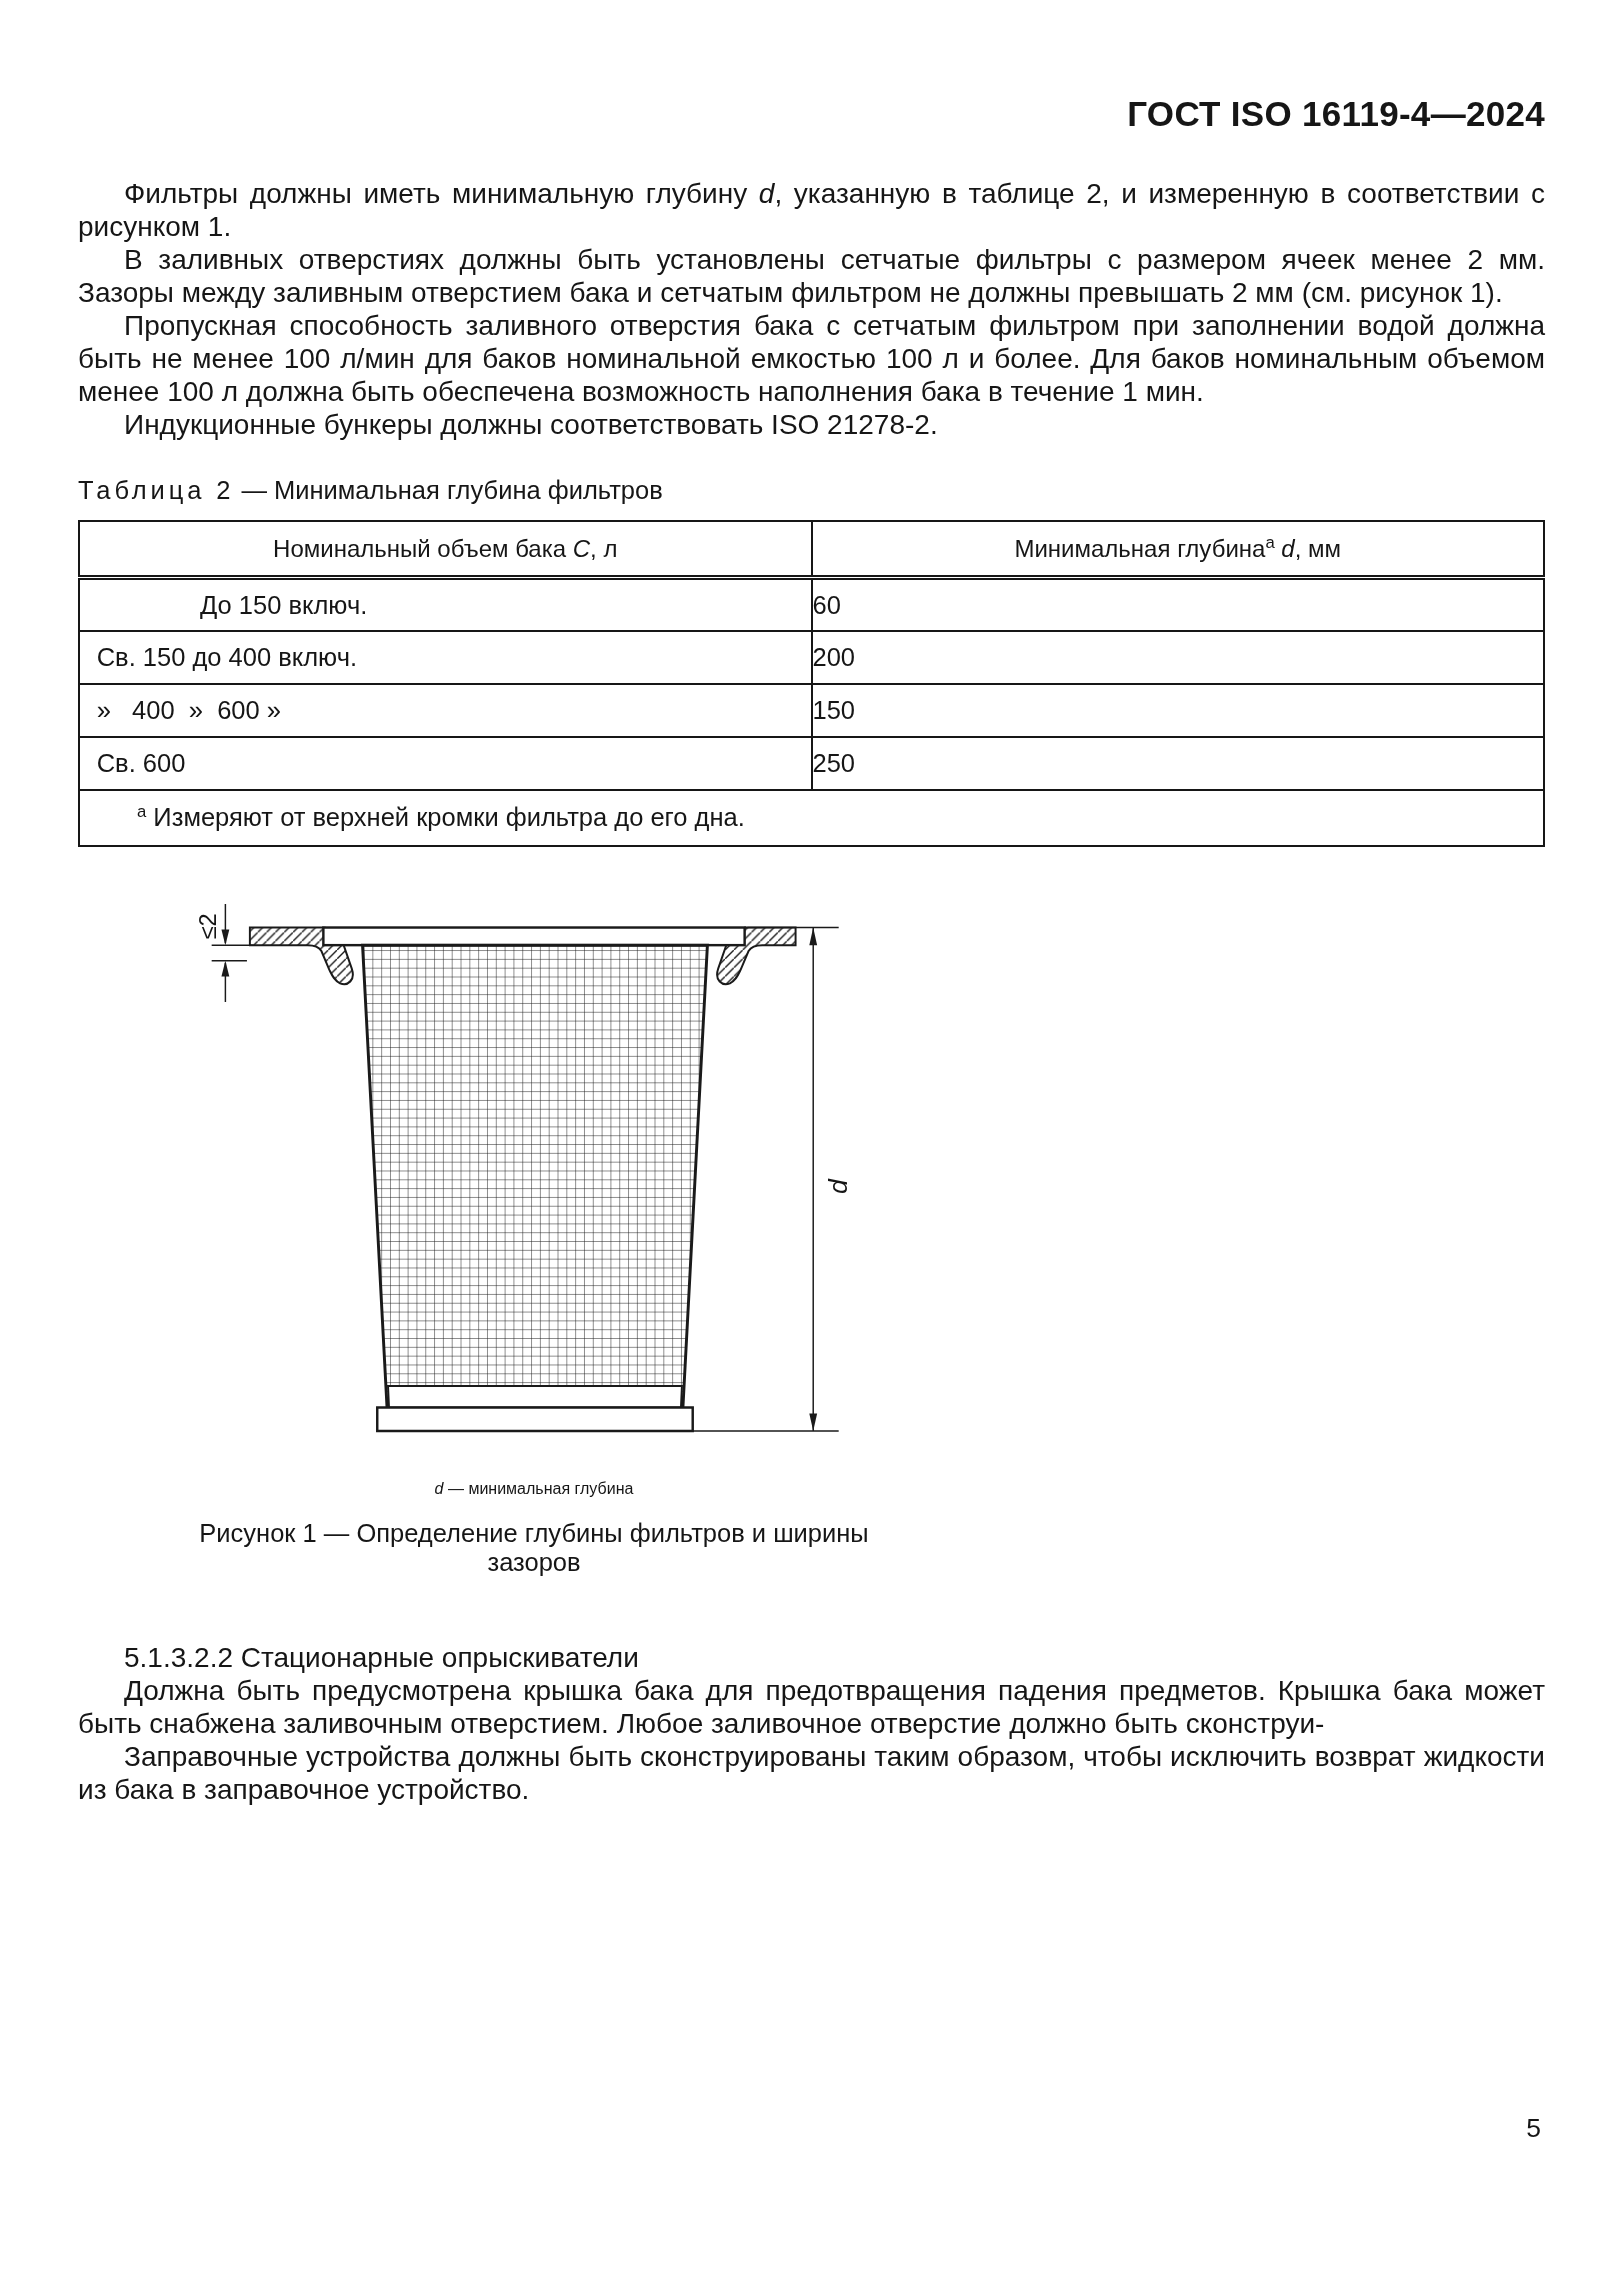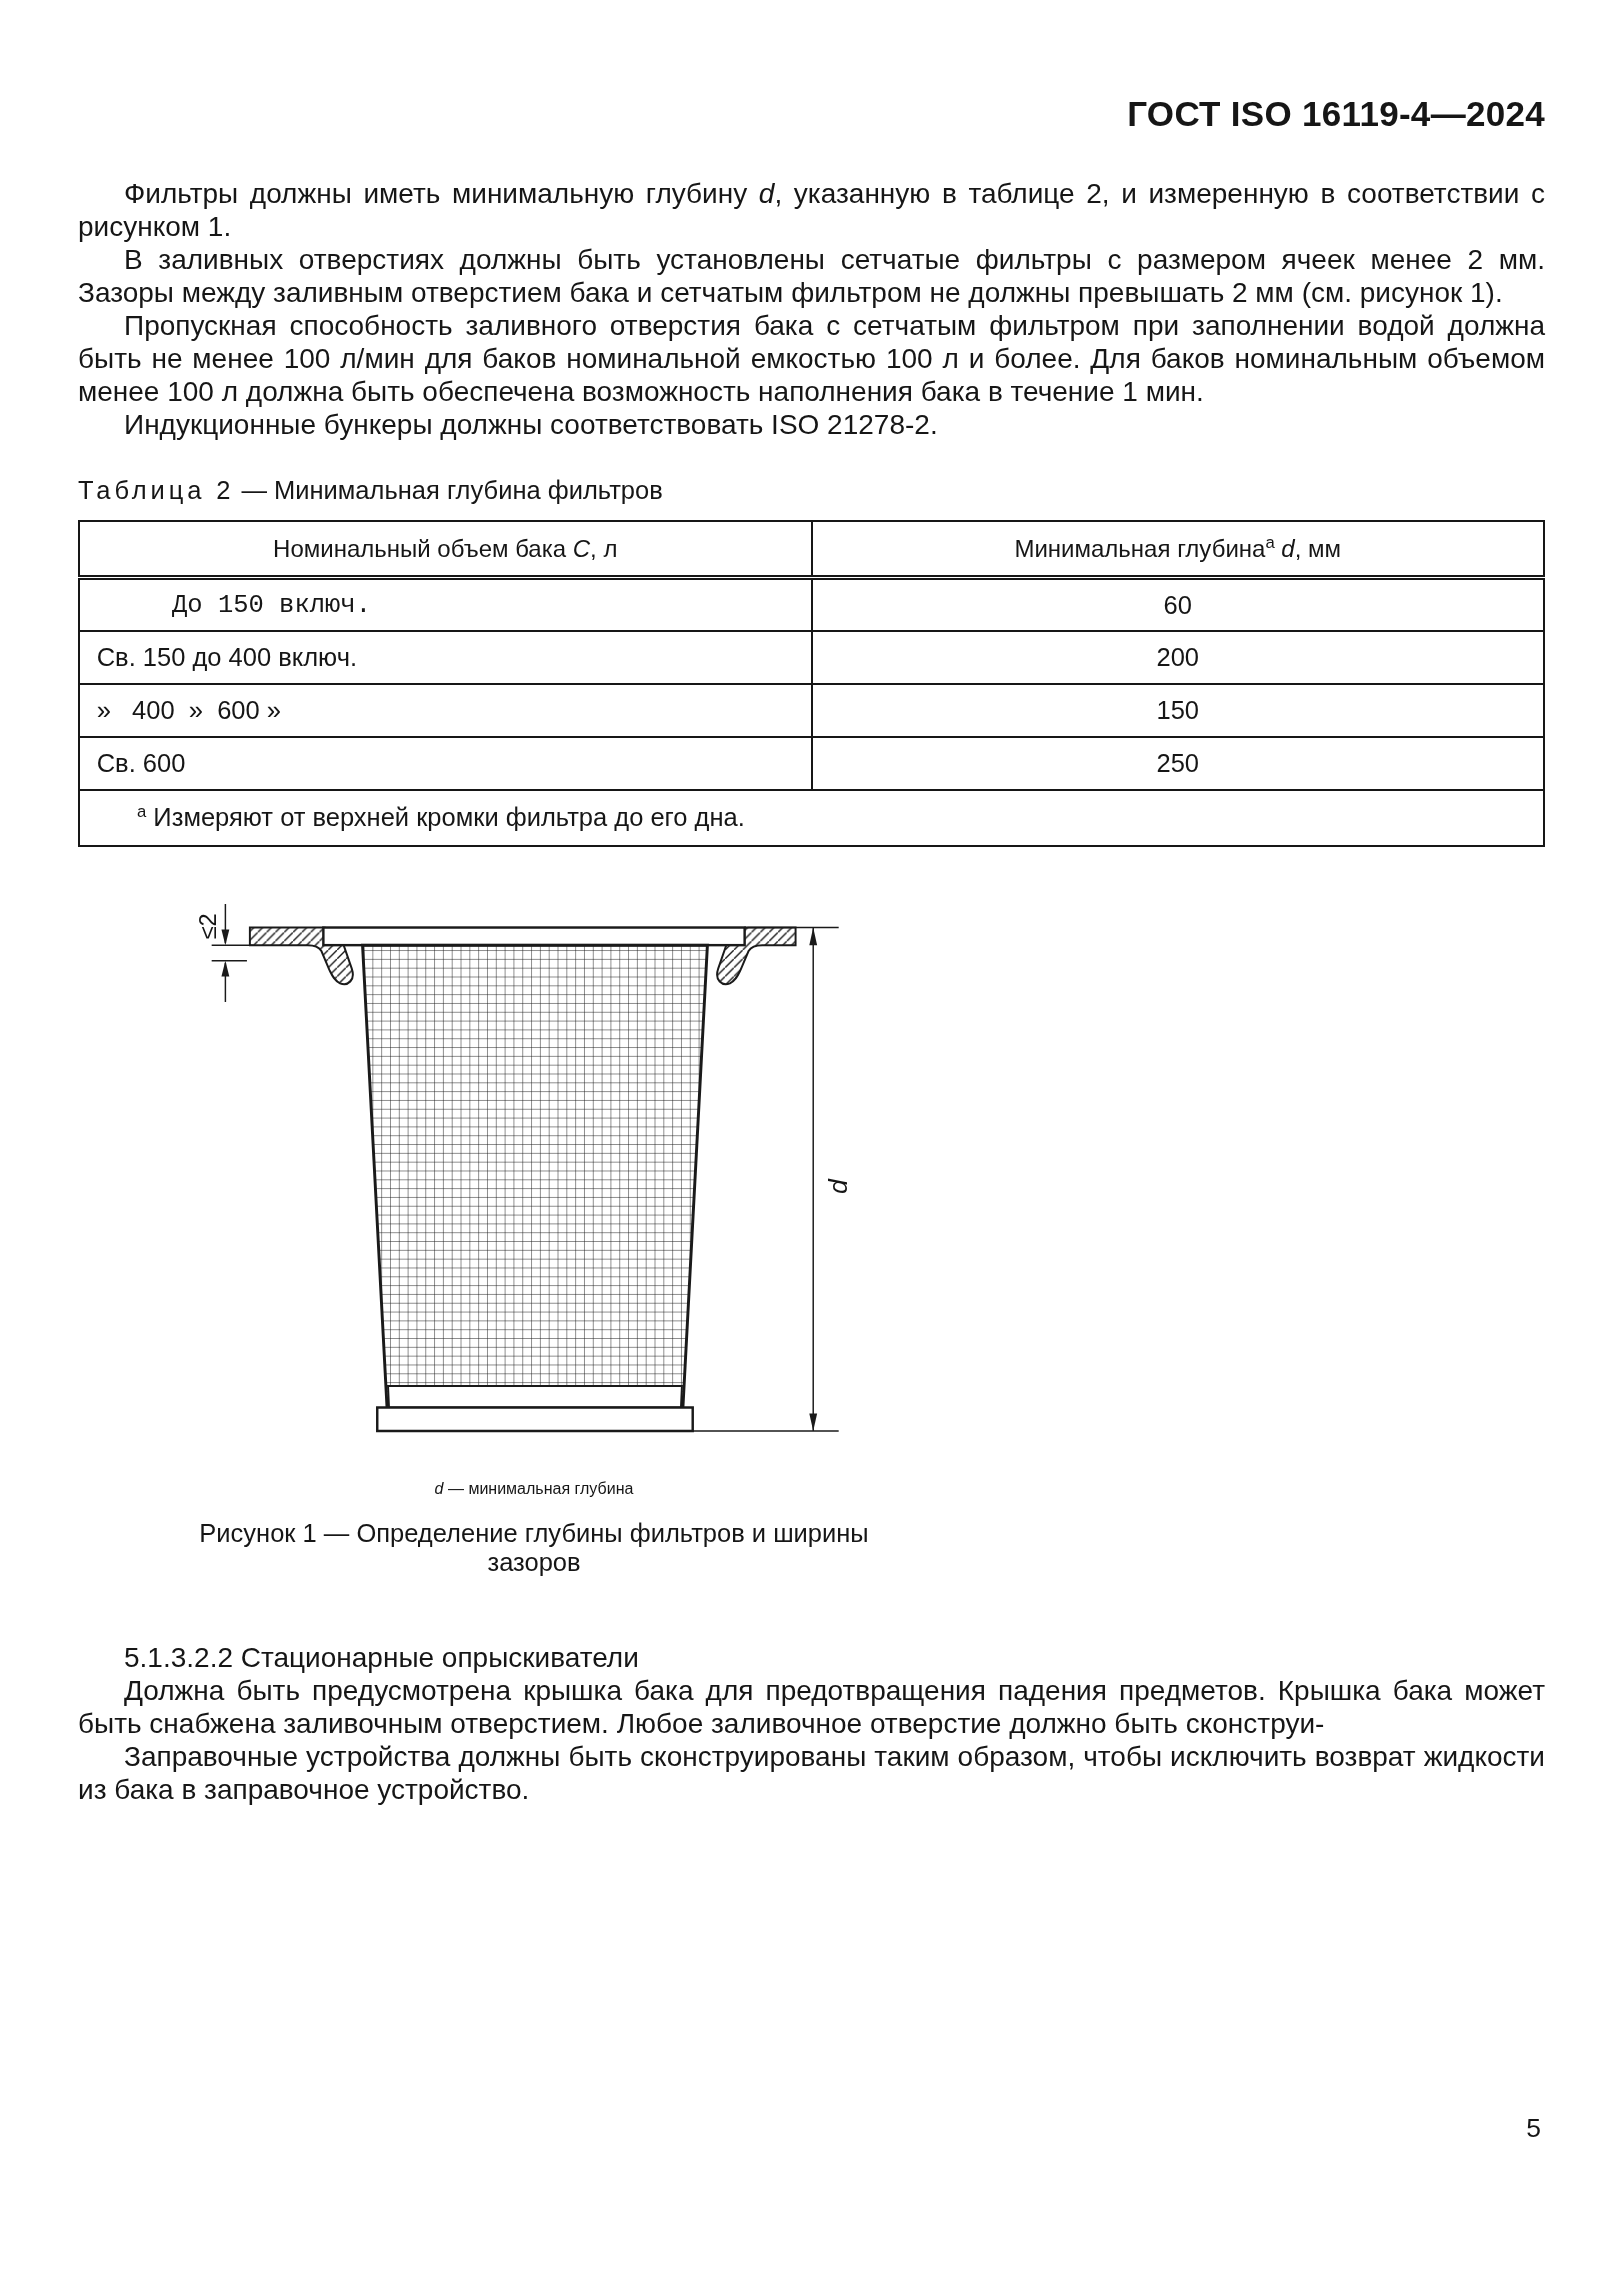--- a/index.html
+++ b/index.html
@@ -31,22 +31,22 @@
   table.gost th {
     font-weight:400; font-size:24px; text-align:center;
     padding:12.7px 9.8px;
     border:2px solid #161616;
     border-bottom:5.9px double #161616;
   }
   table.gost td {
     font-size:25.5px; border:2px solid #161616; height:53px;
   }
   td.c1 { text-align:left; padding:9.8px 9.8px 9.8px 16.7px; }
-  td.c1.first { padding-left:92px;font-family:Liberation Mono, monospace; }
-  td.c2 { text-align:center; }
+  td.c1.first { padding-left:120px; }
+  td.c2 { }
   td.fnote { padding:11.8px 13.7px 13.7px 57px; font-size:24.5px; }
   sup { font-size:16.7px; vertical-align:super; line-height:0; }
 
   .figure { display:block; margin:41px 0 0 118px; }
   .figure path, .figure polygon, .figure rect, .figure line { stroke-linecap:butt; }
   .figure text {
     font-family:"Liberation Sans", sans-serif;
     fill:#161616; font-size:24px;
   }
   .figure text.var { font-style:italic; font-size:27px; }

